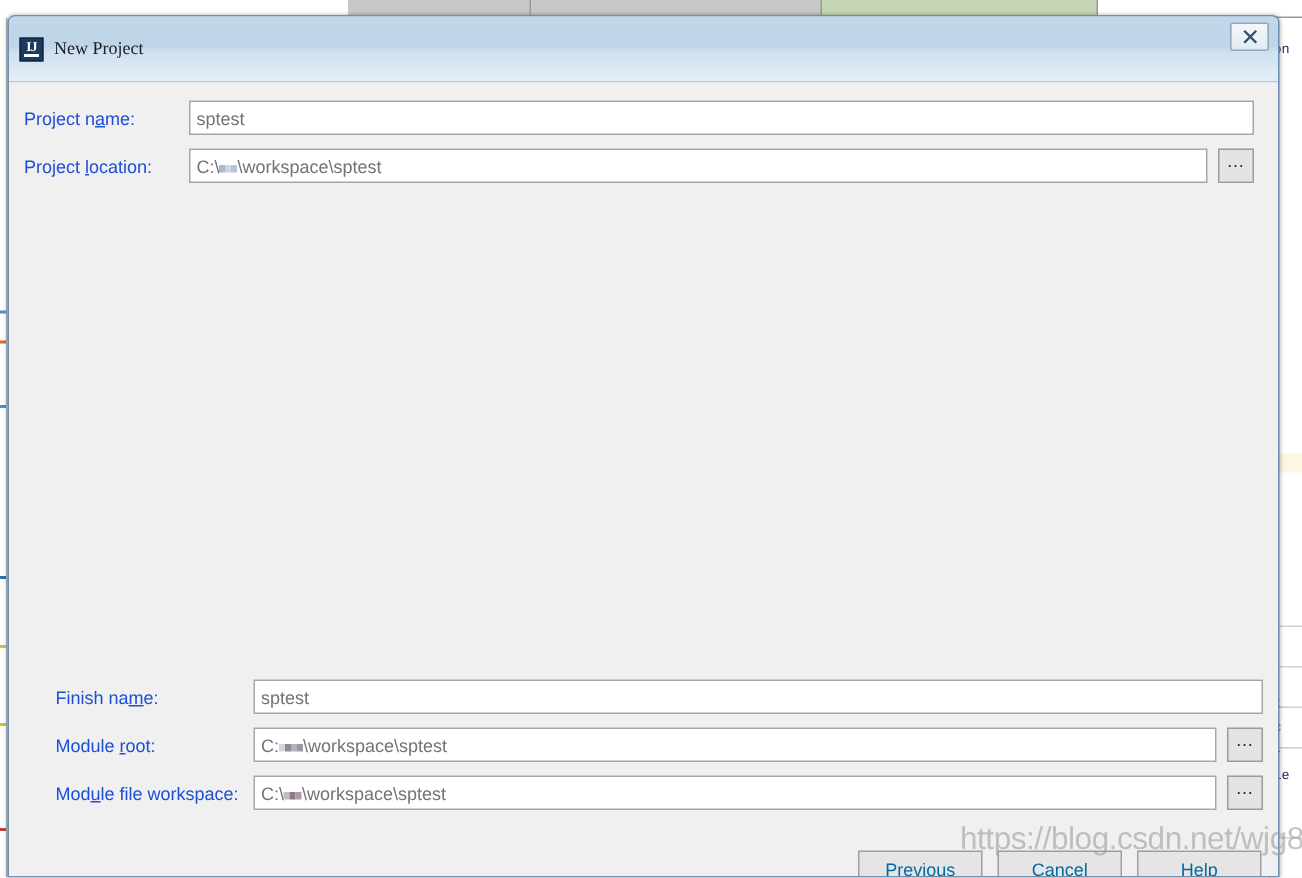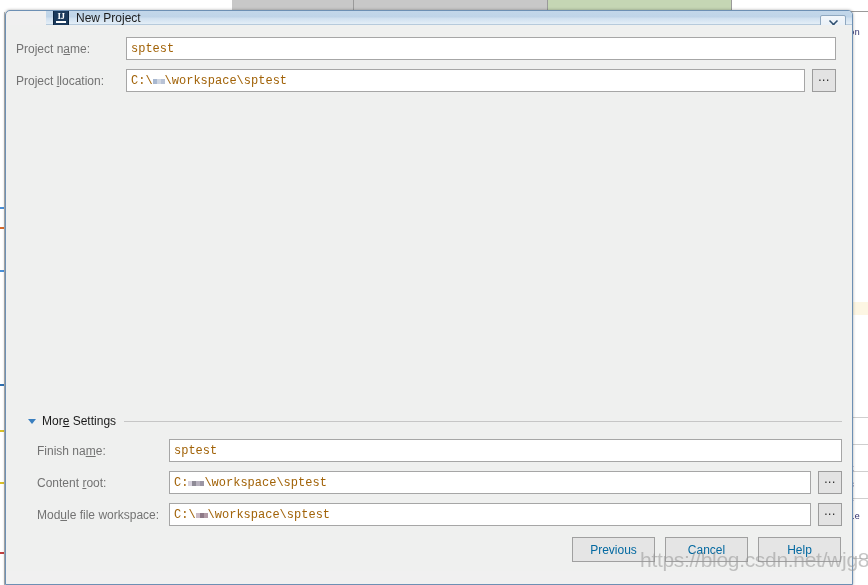--- a/index.html
+++ b/index.html
@@ -103,28 +103,27 @@
     height: 575px;
     background: #f0f0f0;
     border: 1px solid #6d90b4;
     border-radius: 5px 5px 0 0;
     box-sizing: border-box;
     box-shadow: 0 0 3px rgba(0,0,0,0.35);
     overflow: hidden;
   }
   .title-bar {
     position: relative;
-    height: 14px;
+    height: 44px;
     background: linear-gradient(to bottom, #c3d7ea 0%, #bfd4e8 45%, #cfe0ef 55%, #e4eef7 100%);
     border-bottom: 1px solid #b6cadc;
     display: flex;
     align-items: center;
     padding: 0 6px 0 7px;
     box-sizing: border-box;
-    margin-left: 40px;
   }
   .ij-icon {
     width: 16px;
     height: 16px;
     background: #1b3a5c;
     border: 1px solid #0d2540;
     box-sizing: border-box;
     position: relative;
     flex: 0 0 auto;
     margin-right: 7px;
@@ -146,21 +145,21 @@
     position: absolute;
     bottom: 2px;
     left: 2px;
     right: 2px;
     height: 2px;
     background: #ffffff;
   }
   .title-text {
     font-size: 12px;
     color: #1c1c1c;
-    font-family: Liberation Sans, sans-serif;
+    font-family: Liberation Serif, serif;
   }
   .close-btn {
     position: absolute;
     right: 6px;
     top: 4px;
     width: 26px;
     height: 19px;
     background: linear-gradient(to bottom, #f3f7fb 0%, #e2ebf4 100%);
     border: 1px solid #8fa8c0;
     border-radius: 2px;
@@ -185,41 +184,40 @@
     padding: 12px 10px 0 10px;
   }
   .frow {
     display: flex;
     align-items: center;
     margin-bottom: 9px;
     height: 23px;
   }
   .flabel {
     font-size: 12px;
-    color: #737373;
+    color: #1d4ed8;
     text-align: left;
     flex: 0 0 auto;
   }
   .flabel.w-top { width: 110px; }
   u { text-decoration: underline; }
 
   .tfield {
     background: #ffffff;
     border: 1px solid #a6a6a6;
     height: 23px;
     box-sizing: border-box;
     display: flex;
     align-items: center;
     padding: 0 4px;
     font-size: 12px;
-    color: #a16207;
+    color: #737373;
     overflow: hidden;
     white-space: nowrap;
     cursor: text;
-    font-family: Liberation Mono, monospace;
   }
   .browse-btn {
     width: 24px;
     height: 23px;
     margin-left: 7px;
     background: #e3e3e3;
     border: 1px solid #9c9c9c;
     box-sizing: border-box;
     display: flex;
     align-items: center;
@@ -396,51 +394,46 @@
     <div class="top-form">
 
       <div class="frow">
         <div class="flabel w-top"><span>Project n</span><u>a</u><span>me:</span></div>
         <div class="tfield" style="width:710px">
             <span>sptest</span>
           </div>
       </div>
 
       <div class="frow">
-        <div class="flabel w-top"><span>Project </span><u>l</u><span>location:</span></div>
+        <div class="flabel w-top"><span>Project </span><u>l</u><span>ocation:</span></div>
         <div class="tfield" style="width:679px">
             <span>C:\</span>
             <span class="censor"><span class="px" style="background:#a8b8d0"></span><span class="px" style="background:#cfd6e2"></span><span class="px" style="background:#b9c3d6"></span></span>
             <span>\workspace\sptest</span>
           </div>
         <div class="browse-btn">
             <span>...</span>
           </div>
       </div>
 
     </div>
 
     <div class="more-settings">
-      <div class="ms-header">
-        <div class="tri"></div>
-        <div class="ms-title"><span>Mor</span><u>e</u><span> Settings</span></div>
-        <div class="ms-line"></div>
-      </div>
 
       <div class="ms-body">
 
         <div class="frow">
           <div class="flabel w-ms"><span>Finish na</span><u>m</u><span>e:</span></div>
           <div class="tfield" style="width:676px">
               <span>sptest</span>
             </div>
         </div>
 
         <div class="frow">
-          <div class="flabel w-ms"><span>Content </span><u>r</u><span>oot:</span></div>
+          <div class="flabel w-ms"><span>Module </span><u>r</u><span>oot:</span></div>
           <div class="tfield" style="width:645px">
               <span>C:</span>
               <span class="censor"><span class="px" style="background:#d7d2de"></span><span class="px" style="background:#8e8a96"></span><span class="px" style="background:#b6b0bd"></span><span class="px" style="background:#9b96a4"></span></span>
               <span>\workspace\sptest</span>
             </div>
           <div class="browse-btn">
               <span>...</span>
             </div>
         </div>
 

